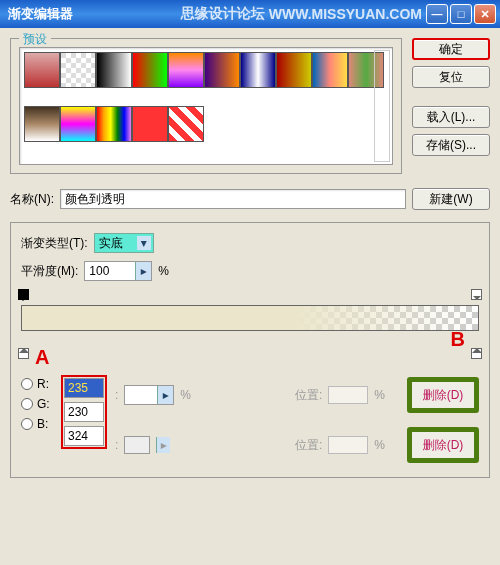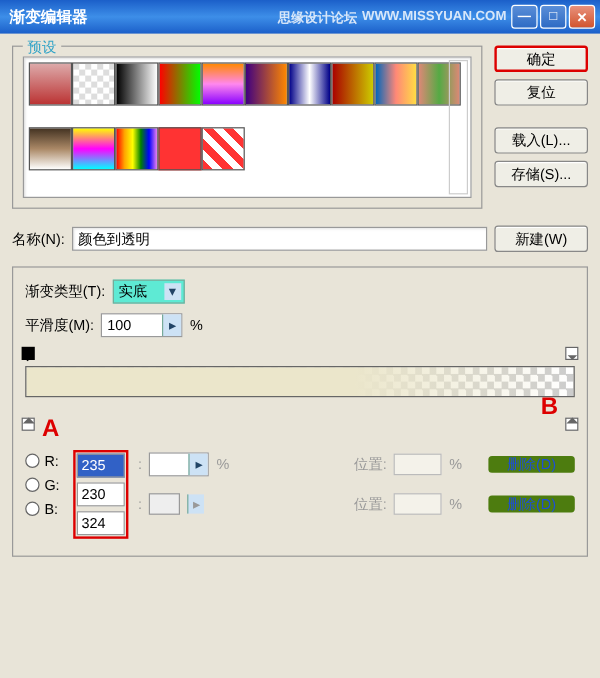--- a/index.html
+++ b/index.html
@@ -1,19 +1,19 @@
 <!DOCTYPE html>
 <html><head>
 <meta charset="utf-8">
 <style>
 *{box-sizing:border-box;margin:0;padding:0;font-family:"Microsoft YaHei","SimSun",sans-serif;font-size:12px}
 body{background:#e8e4d8;width:500px;height:565px;overflow:hidden}
 .titlebar{height:28px;background:linear-gradient(to bottom,#1b5fc9 0%,#3d8ee8 50%,#1b5fc9 100%);display:flex;align-items:center;padding:12px 4px;color:#fff;font-weight:bold}
 .titlebar .title{flex:1;padding-left:4px;font-size:13px}
-.watermark{font-size:11px;opacity:.8;margin-right:4px}
+.watermark{font-size:14px;opacity:.8;margin-right:4px}
 .winbtns{display:flex;gap:2px}
 .winbtn{width:22px;height:20px;border:1px solid #fff;border-radius:3px;display:flex;align-items:center;justify-content:center;color:#fff;font-size:11px}
 .winbtn.min{background:linear-gradient(#5a8ed8,#2e6bc4)}
 .winbtn.max{background:linear-gradient(#5a8ed8,#2e6bc4)}
 .winbtn.close{background:linear-gradient(#e8917c,#d1542e)}
 .dialog-body{padding:10px;position:relative}
 .top-row{display:flex;gap:10px;align-items:flex-start}
 .preset-group{flex:1;border:1px solid #999;padding:8px;position:relative}
 .preset-group .legend{position:absolute;top:-8px;left:8px;background:#e8e4d8;padding:0 4px;color:#31a3c7}
 .swatches{border:1px solid #999;background:#fff;padding:4px;display:flex;flex-wrap:wrap;gap:0;height:118px;position:relative;box-shadow:inset 1px 1px 2px rgba(0,0,0,.15)}
@@ -60,25 +60,25 @@
 .colstop::before{content:"";position:absolute;top:-6px;left:0;border:5px solid transparent;border-bottom-color:#666}
 .colstop.left{left:-3px}
 .colstop.right{right:-3px}
 .markA{position:absolute;left:14px;bottom:-10px;color:#d00;font-size:20px;font-weight:bold;font-family:Arial}
 .markB{position:absolute;right:14px;bottom:8px;color:#d00;font-size:20px;font-weight:bold;font-family:Arial}
 .stops-panel{display:flex;flex-direction:column;gap:6px;margin-top:16px}
 .stop-row{display:flex;align-items:center;gap:6px}
 .radio{width:12px;height:12px;border:1px solid #666;border-radius:50%;background:#fff}
 .rgblabel{width:16px}
 .rgbbox{width:40px;height:20px;border:1px solid #999;background:#fff;padding:0 3px;display:flex;align-items:center}
-.rgbbox.sel{background:#3161c6;color:#ffffff}
+.rgbbox.sel{background:#3161c6;color:#fde047}
 .rgbwrap{border:2px solid #d00;padding:1px;display:flex;flex-direction:column;gap:4px}
 .smallswatch{width:26px;height:18px;border:1px solid #999;background:#eee}
 .posbox{width:40px;height:18px;border:1px solid #bbb;background:#f4f2ea}
-.delbtn{width:72px;height:14px;border:7px solid #4d7c0f;background:#efeee6;border-radius:3px;color:#1d4ed8;display:flex;align-items:center;justify-content:center}
+.delbtn{width:72px;height:36px;border:5px solid #4d7c0f;background:#efeee6;border-radius:3px;color:#be185d;display:flex;align-items:center;justify-content:center}
 .dim{color:#999}
 .flex-sp{flex:1}
 </style>
 </head>
 <body>
 
 <div class="titlebar">
   <span class="title">渐变编辑器</span>
   <span class="watermark">思缘设计论坛</span>
   <span class="watermark">WWW.MISSYUAN.COM</span>

